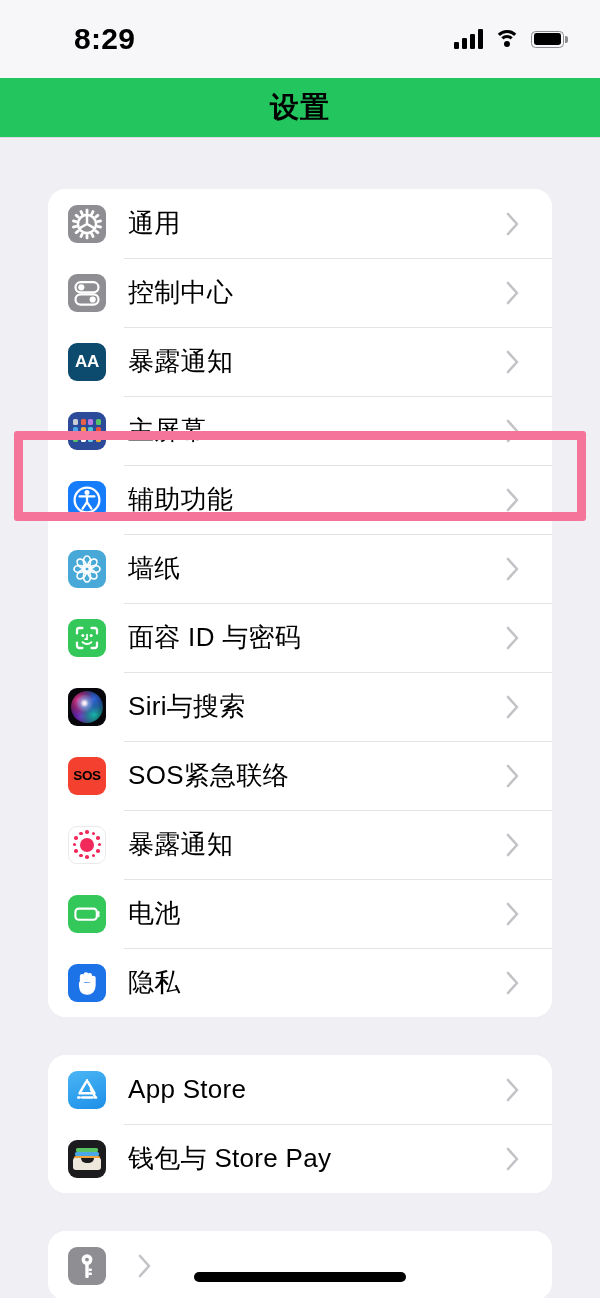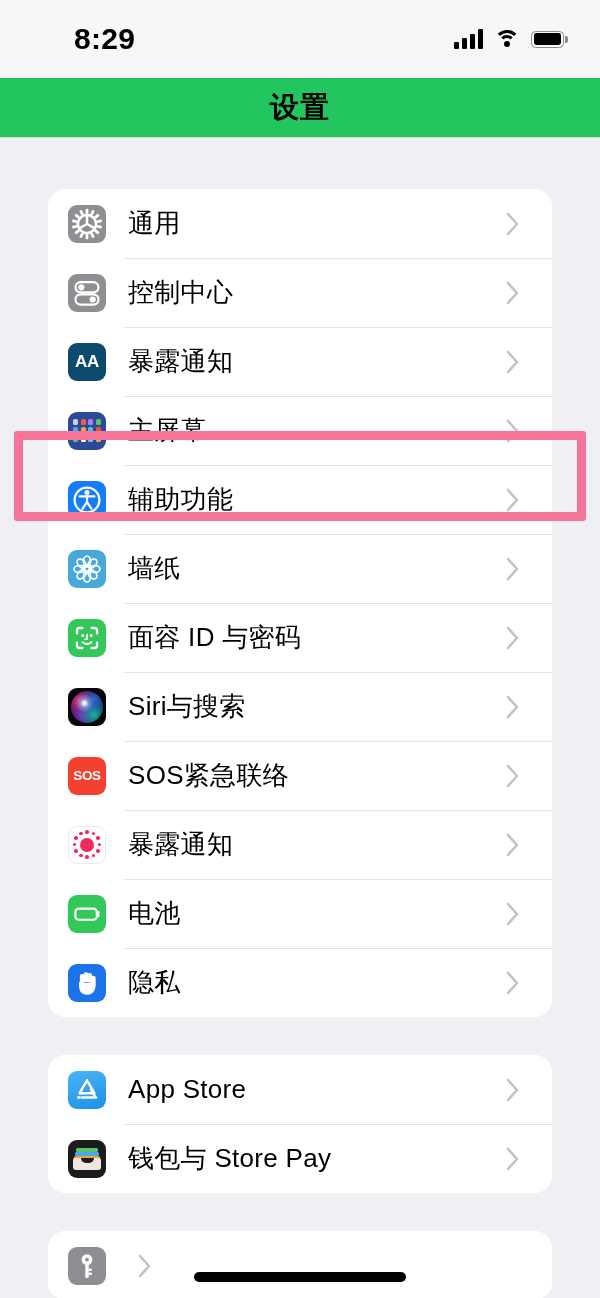--- a/index.html
+++ b/index.html
@@ -102,21 +102,21 @@
   .ico-priv   { background: #1C73E8; }
   .ico-appsto { background: linear-gradient(160deg, #4BB6F5 0%, #1C8FE8 100%); }
   .ico-wallet { background: #1C1C1E; }
   .ico-pass   { background: #8E8E93; }
 
   .aa-txt {
     color: #fff; font-size: 17px; font-weight: 600;
     font-family: "Liberation Sans", sans-serif; letter-spacing: -.4px;
   }
   .sos-txt {
-    color: #ffffff; font-size: 13.5px; font-weight: 700;
+    color: #000000; font-size: 13.5px; font-weight: 700;
     font-family: "Liberation Sans", sans-serif; letter-spacing: -.3px;
   }
   
   .hs-grid {
     width: 30px; height: 26px; display: grid;
     grid-template-columns: repeat(4, 1fr); grid-template-rows: repeat(3, 1fr);
     gap: 2.2px; padding: 1px;
   }
   .hs-grid i { display: block; border-radius: 1.6px; }
   

